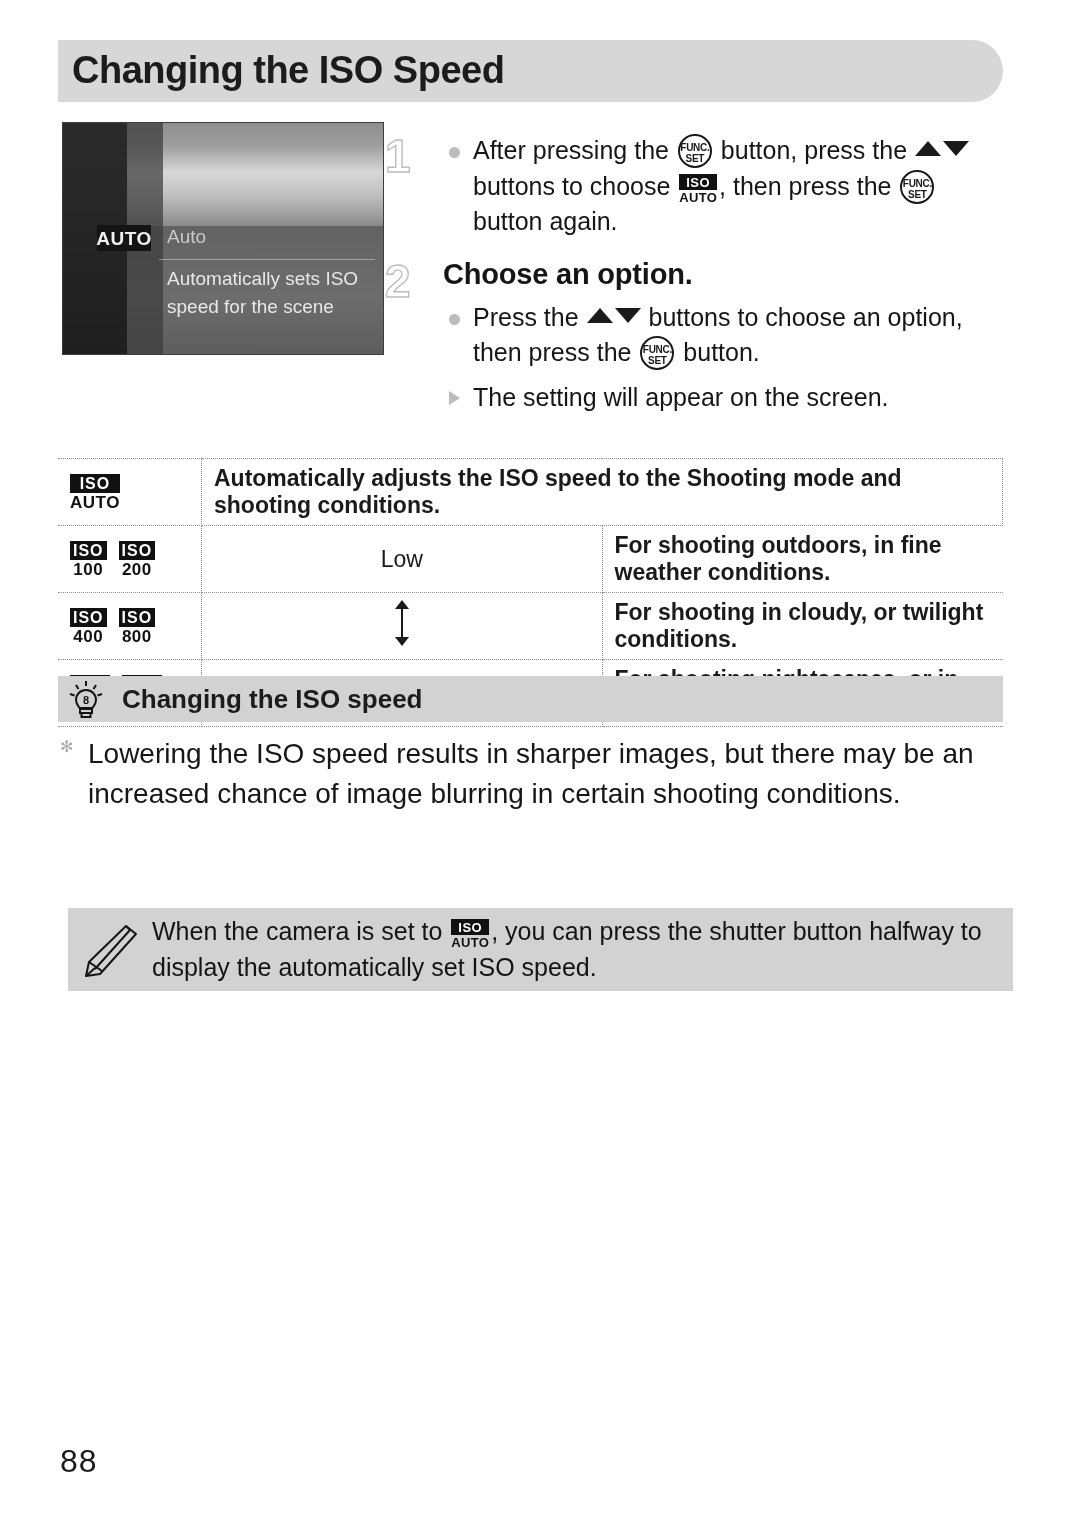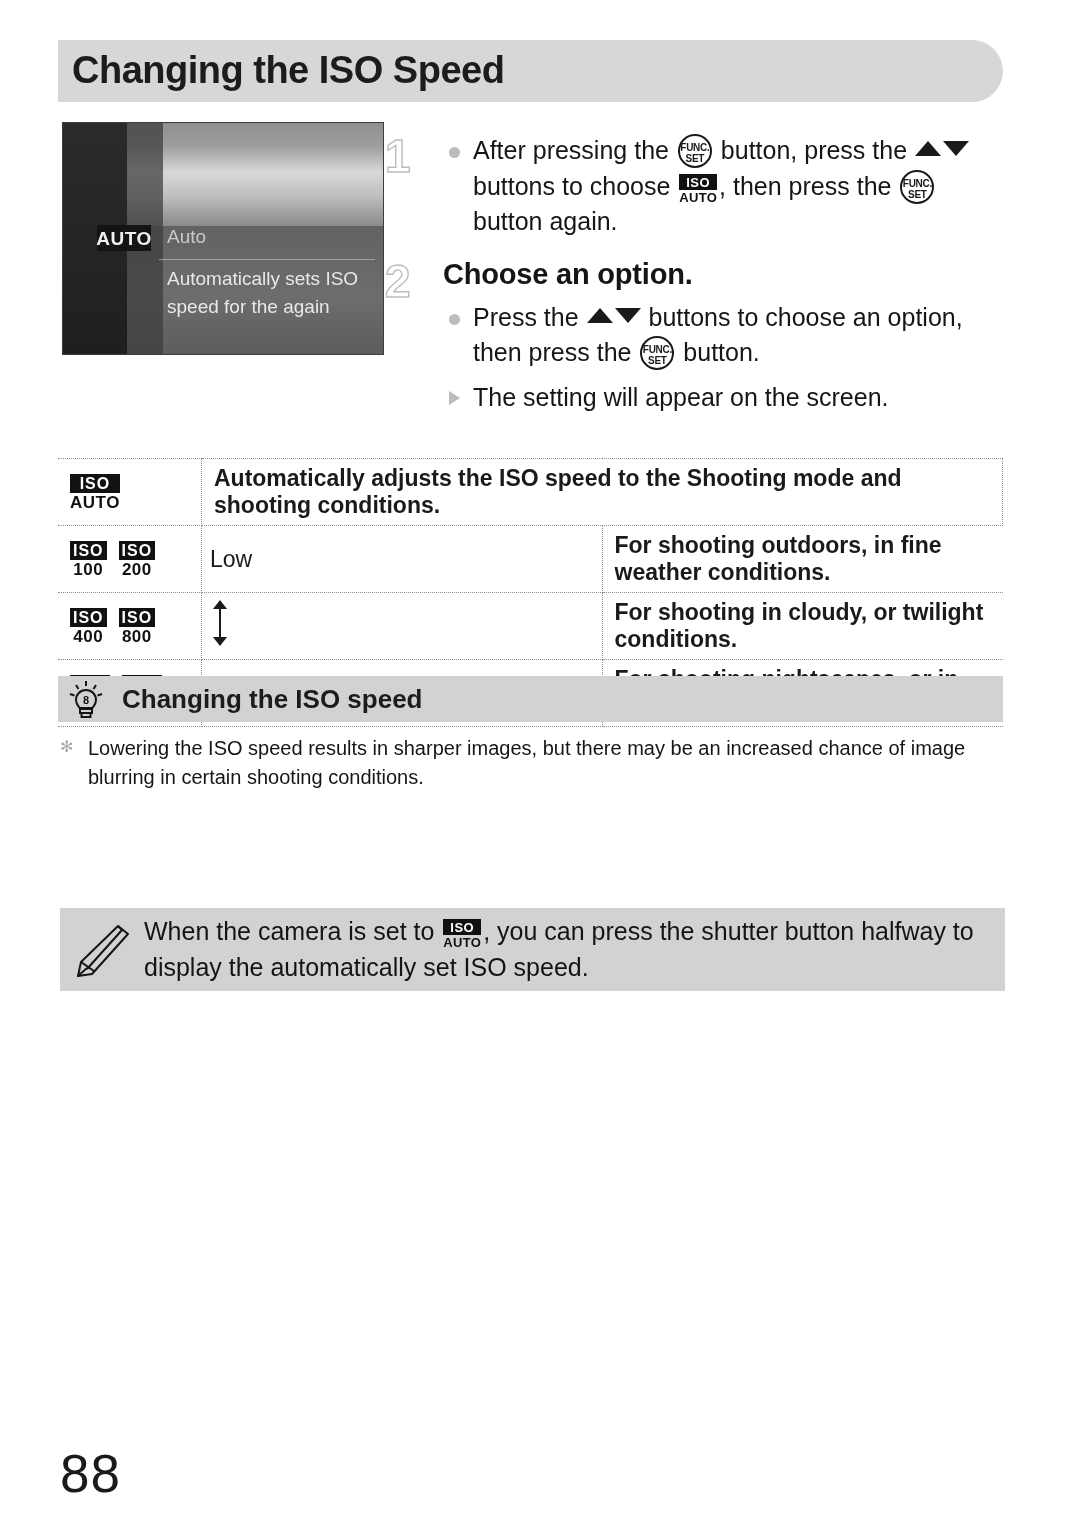--- a/index.html
+++ b/index.html
@@ -266,21 +266,21 @@
     border-top: 1px dotted #8d8d8d;
     border-bottom: 1px dotted #8d8d8d;
     border-right: 1px dotted #8d8d8d;
     padding: 6px 8px;
     font-size: 23px;
     color: #1a1a1a;
     vertical-align: middle;
   }
   .iso-table td.no-right { border-right: none; }
   .col-icons { width: 127px; }
-  .col-level { width: 96px; }
+  .col-level { width: 96px; text-align: center; }
   .col-desc { padding-left: 12px !important; font-weight: bold; }
   .icon-cell {
     display: flex;
     gap: 12px;
     align-items: center;
     justify-content: flex-start;
     padding-left: 4px;
   }
   .tbl-iso {
     text-align: center;
@@ -364,38 +364,38 @@
     width: 950px;
   }
   .tip-body ul {
     margin: 0;
     padding: 0;
     list-style: none;
   }
   .tip-body li {
     position: relative;
     padding-left: 30px;
-    font-size: 20px;
+    font-size: 28px;
     line-height: 1.44;
     color: #161616;
     margin-bottom: 6px;
   }
   .tip-body li::before {
     content: "\273B";
     position: absolute;
     left: 2px;
     top: 1px;
     font-size: 16px;
     color: #a8a8a8;
   }
 
   
   .note-box {
     position: absolute;
-    left: 60px;
+    left: 68px;
     top: 908px;
     width: 945px;
     min-height: 68px;
     background: #d2d2d2;
     display: flex;
     align-items: center;
     padding: 6px 0;
     box-sizing: border-box;
   }
   .note-box .pencil {
@@ -410,21 +410,21 @@
     color: #141414;
     padding-left: 8px;
     padding-right: 10px;
   }
 
   
   .page-number {
     position: absolute;
     left: 60px;
     top: 1443px;
-    font-size: 53px;
+    font-size: 32px;
     color: #1a1a1a;
     letter-spacing: 1px;
   }
 </style>
 </head>
 <body>
 
 <div class="page">
 
   <div class="section-banner">
@@ -432,21 +432,21 @@
   </div>
 
   <div class="cam-screen">
     <div class="cam-sky"></div>
     <div class="cam-lower"></div>
     <div class="cam-leftbar"></div>
     <div class="cam-leftbar2"></div>
     <div class="cam-divider"></div>
     <div class="cam-auto-icon">AUTO</div>
     <div class="cam-auto-label">Auto</div>
-    <div class="cam-desc">Automatically sets ISO speed for the again</div>
+    <div class="cam-desc">Automatically sets ISO speed for the scene</div>
   </div>
 
   <div class="steps">
 
     <div class="step">
       <div class="step-num">1</div>
       <div class="step-body">
         <ul class="step-list">
           <li class="bullet-dot">
             <span>After pressing the </span><span class="ico-funcset"><span class="f">FUNC.</span><span class="s">SET</span></span><span> button, press the </span><span class="ico-up"></span><span class="ico-down"></span><span> buttons to choose </span><span class="ico-iso"><span class="iso-top">ISO</span><span class="iso-bot">AUTO</span></span><span>, then press the </span><span class="ico-funcset"><span class="f">FUNC.</span><span class="s">SET</span></span><span> button again.</span>

